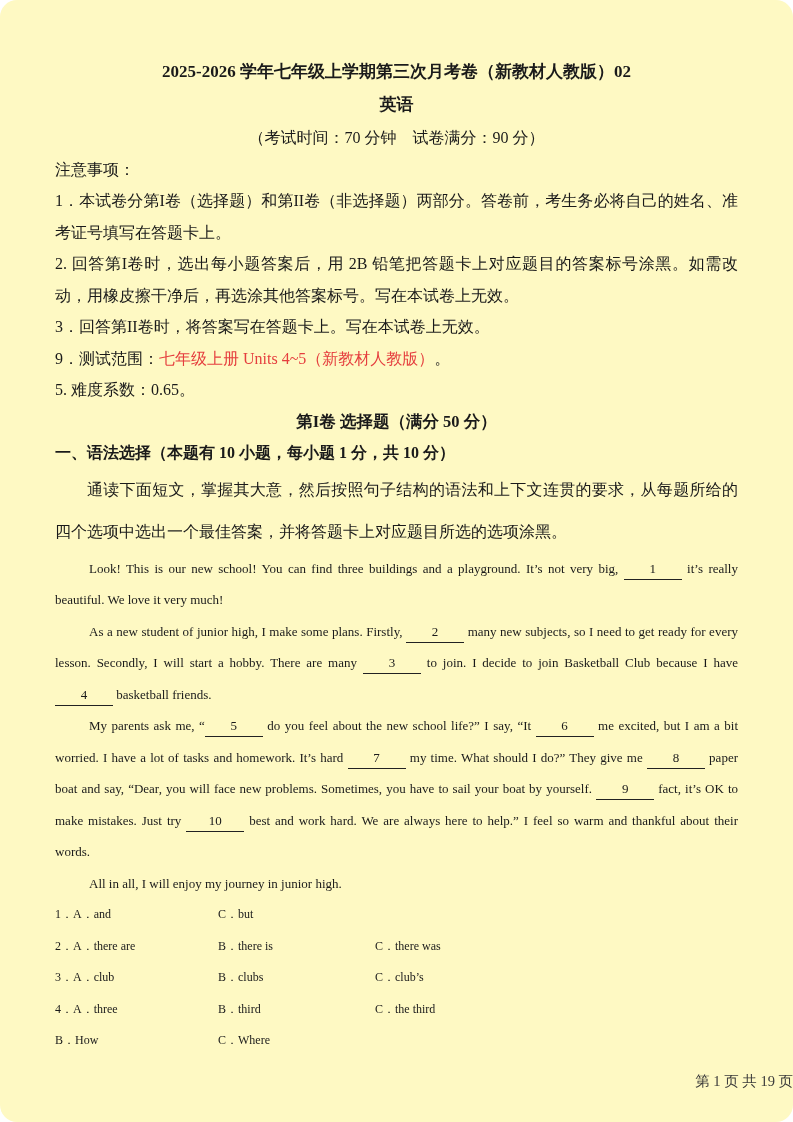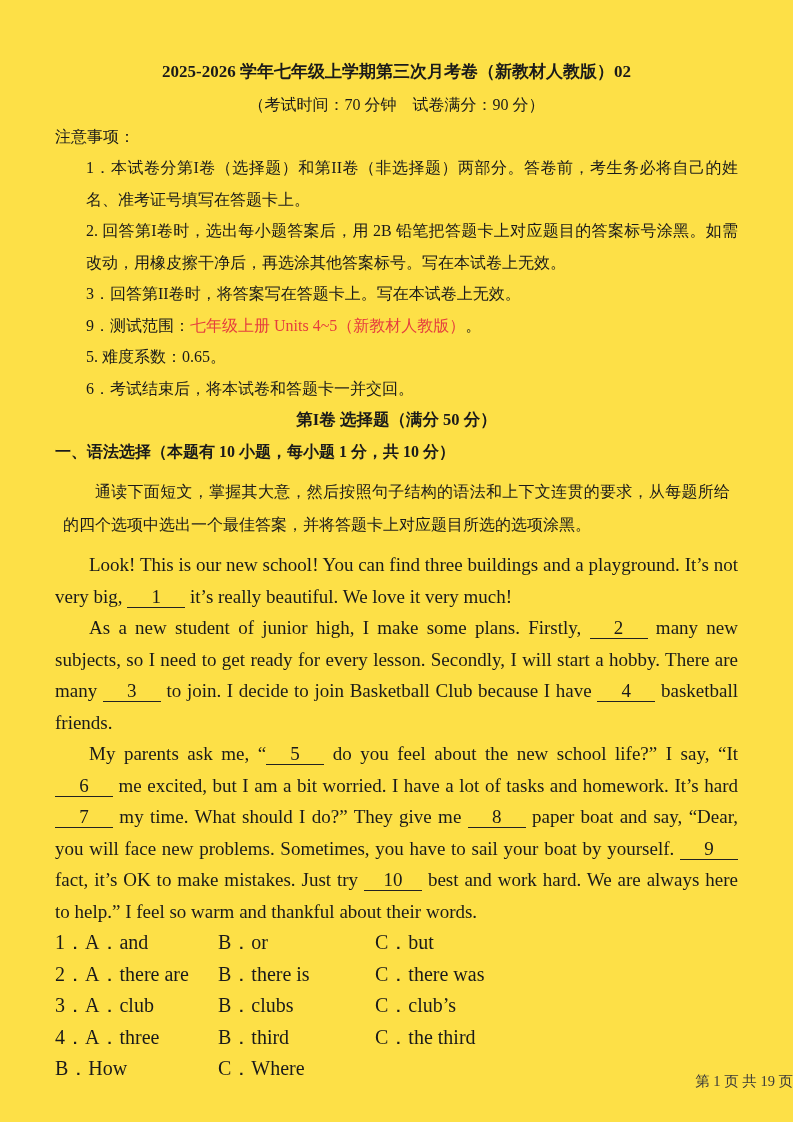--- a/index.html
+++ b/index.html
@@ -1,134 +1,135 @@
 <!DOCTYPE html>
 <html lang="zh"><head>
 <meta charset="utf-8">
 <style>
   html,body{margin:0;padding:0;background:#ffffff;}
   .page{
     position:relative;
     width:793px;
     height:1122px;
     margin:0 auto;
-    background:#fde047;
+    background:#fef9c3;
     color:#1a1a1a;
     font-family:"Liberation Serif","DejaVu Serif",serif;
     font-size:16px;
     line-height:31.5px;
     box-sizing:border-box;
     padding:56px 55px 0 55px;
     overflow:hidden;
+    border-radius:17px;
   }
   .center{text-align:center;}
   h1.title{
     font-size:17px;
     font-weight:bold;
     margin:0;
     line-height:31.5px;
   }
   .subject{
     font-weight:bold;
     font-size:17px;
     line-height:33px;
   }
   .exam-info{line-height:33px;}
   .notes-heading{line-height:31.5px;}
-  .note-line{line-height:31.5px;text-align:justify;margin-left:31px;}
+  .note-line{line-height:31.5px;text-align:justify;}
   .red{color:#e53e3e;}
   .sec-heading{
     font-weight:bold;
     text-align:center;
     font-size:16.5px;
     line-height:31.5px;
     margin:0;
   }
   .part-heading{
     font-weight:bold;
     font-size:16px;
     line-height:31.5px;
     margin:0;
   }
   .cn-para{
-    margin:8px;
+    margin:0;
     text-indent:32px;
     text-align:justify;
-    line-height:33px;
+    line-height:42px;
   }
   .para{
     margin:0;
     text-indent:34px;
     text-align:justify;
     line-height:31.5px;
-    font-size:19px;
+    font-size:13px;
   }
   .blank{
     display:inline-block;
     min-width:54px;
     text-align:center;
     border-bottom:1.4px solid #222;
     line-height:20px;
     padding:0 2px;
     text-indent:0;
   }
   .opt-row{
     display:grid;
     grid-template-columns:163px 157px 1fr;
     line-height:31.5px;
-    font-size:20px;
+    font-size:12px;
   }
   .footer{
     position:absolute;
     left:0;
     top:1066px;
     width:100%;
     text-align:right;
     font-size:14.5px;
     color:#3a3a3a;
     line-height:31.5px;
   }
 </style>
 </head>
 <body>
 
 <div class="page">
 
   <h1 class="title center">2025-2026 学年七年级上学期第三次月考卷（新教材人教版）02</h1>
 
+  <div class="subject center">英语</div>
 
   <div class="exam-info center">（考试时间：70 分钟　试卷满分：90 分）</div>
 
   <div class="notes-heading">注意事项：</div>
 
   <div id="notes-list">
       <div class="note-line"><span>1．本试卷分第I卷（选择题）和第II卷（非选择题）两部分。答卷前，考生务必将自己的姓名、准考证号填写在答题卡上。</span></div>
       <div class="note-line"><span>2. 回答第I卷时，选出每小题答案后，用 2B 铅笔把答题卡上对应题目的答案标号涂黑。如需改动，用橡皮擦干净后，再选涂其他答案标号。写在本试卷上无效。</span></div>
       <div class="note-line"><span>3．回答第II卷时，将答案写在答题卡上。写在本试卷上无效。</span></div>
       <div class="note-line"><span>9．测试范围：</span><span class="red">七年级上册 Units 4~5（新教材人教版）</span><span>。</span></div>
       <div class="note-line"><span>5. 难度系数：0.65。</span></div>
-      <div class="note-line"><span>6．考试结束后，将本试卷和答题卡一并交回。</span></div>
     </div>
 
   <div class="sec-heading">第I卷 选择题（满分 50 分）</div>
 
   <div class="part-heading">一、语法选择（本题有 10 小题，每小题 1 分，共 10 分）</div>
 
   <p class="cn-para">通读下面短文，掌握其大意，然后按照句子结构的语法和上下文连贯的要求，从每题所给的四个选项中选出一个最佳答案，并将答题卡上对应题目所选的选项涂黑。</p>
 
   <div id="passage">
       <p class="para"><span>Look! This is our new school! You can find three buildings and a playground. It’s not very big, </span><span class="blank">1</span><span> it’s really beautiful. We love it very much!</span></p>
       <p class="para"><span>As a new student of junior high, I make some plans. Firstly, </span><span class="blank">2</span><span> many new subjects, so I need to get ready for every lesson. Secondly, I will start a hobby. There are many </span><span class="blank">3</span><span> to join. I decide to join Basketball Club because I have </span><span class="blank">4</span><span> basketball friends.</span></p>
       <p class="para"><span>My parents ask me, “</span><span class="blank">5</span><span> do you feel about the new school life?” I say, “It </span><span class="blank">6</span><span> me excited, but I am a bit worried. I have a lot of tasks and homework. It’s hard </span><span class="blank">7</span><span> my time. What should I do?” They give me </span><span class="blank">8</span><span> paper boat and say, “Dear, you will face new problems. Sometimes, you have to sail your boat by yourself. </span><span class="blank">9</span><span> fact, it’s OK to make mistakes. Just try </span><span class="blank">10</span><span> best and work hard. We are always here to help.” I feel so warm and thankful about their words.</span></p>
+      <p class="para"><span>All in all, I will enjoy my journey in junior high.</span></p>
     </div>
 
   <div id="questions">
       <div class="opt-row">
         <div><span>1．</span><span>A．</span><span>and</span></div>
-        <div><span>B．</span><span>or</span></div>
         <div><span>C．</span><span>but</span></div>
       </div>
       <div class="opt-row">
         <div><span>2．</span><span>A．</span><span>there are</span></div>
         <div><span>B．</span><span>there is</span></div>
         <div><span>C．</span><span>there was</span></div>
       </div>
       <div class="opt-row">
         <div><span>3．</span><span>A．</span><span>club</span></div>
         <div><span>B．</span><span>clubs</span></div>

